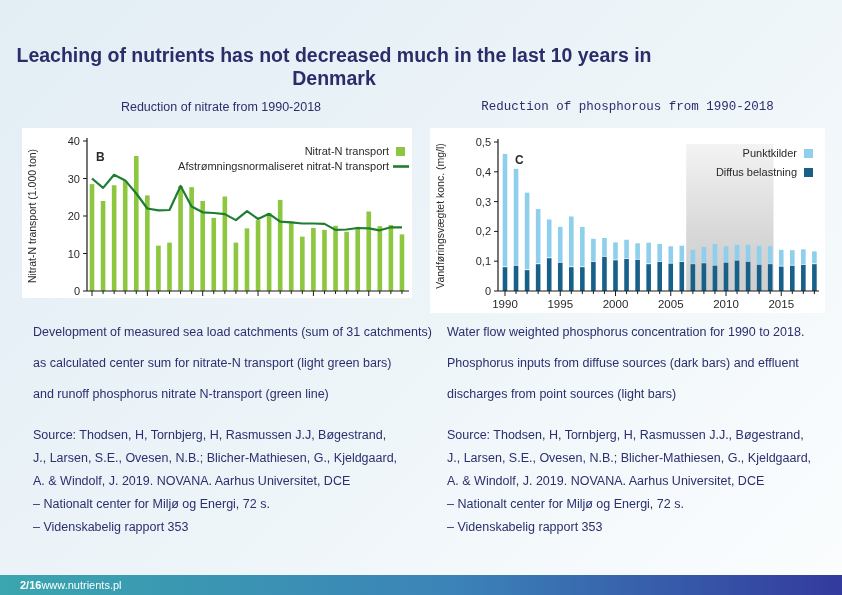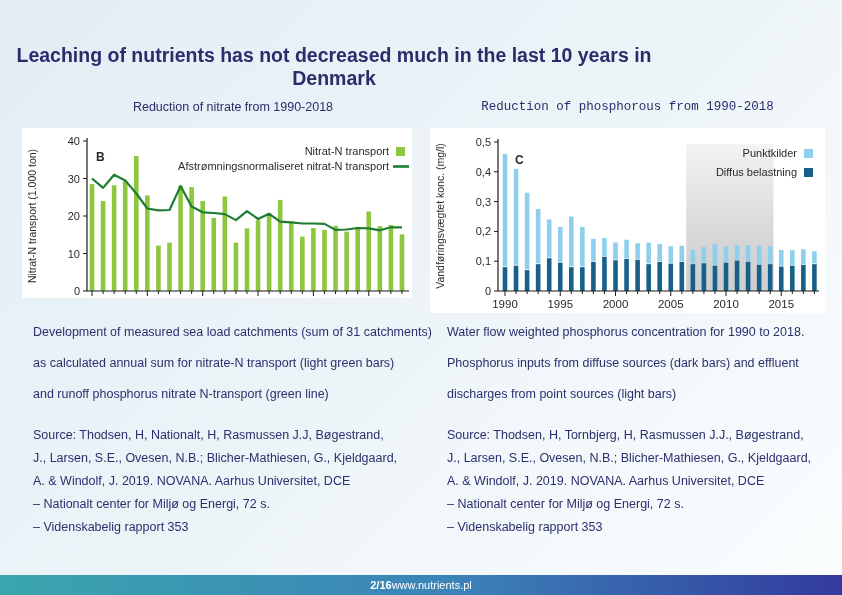--- a/index.html
+++ b/index.html
@@ -4,35 +4,35 @@
 <style>
   html,body{margin:0;padding:0;}
   body{width:842px;height:595px;font-family:"Liberation Sans",sans-serif;}
   .slide{position:relative;width:842px;height:595px;overflow:hidden;
          background:linear-gradient(135deg,#e2edf4 0%,#eef5f9 55%,#fbfdfe 100%);
          color:#2b2f6e;}
   .title{position:absolute;top:44px;left:0;width:668px;text-align:center;
          font-size:19.5px;font-weight:700;color:#2b2d6b;margin:0;}
   .col-heading{position:absolute;top:100px;text-align:center;font-size:12.5px;
          font-weight:500;color:#2b2d6b;margin:0;}
-  .col-heading.left{left:38px;width:390px;}
+  .col-heading.left{left:26px;width:390px;}
   .col-heading.right{left:430px;width:395px;font-family:Liberation Mono, monospace;}
   .chart-panel{position:absolute;background:#ffffff;}
   .chart-panel.left{left:22px;top:128px;width:390px;height:170px;}
   .chart-panel.right{left:430px;top:128px;width:395px;height:185px;}
   .desc{position:absolute;top:317px;width:400px;font-size:12.5px;line-height:31px;margin:0;}
   .desc.left{left:33px;}
   .desc.right{left:447px;}
   .source{position:absolute;top:424px;width:400px;font-size:12.5px;line-height:23px;margin:0;}
   .source.left{left:33px;}
   .source.right{left:447px;}
   .footer{position:absolute;left:0;bottom:0;width:842px;height:20px;box-sizing:border-box;
           background:linear-gradient(90deg,#3aa6ae 0%,#3b82b8 55%,#333a9d 100%);
           color:#ffffff;font-size:11px;display:flex;align-items:center;
-          justify-content:center;padding:0 20px;}
+          justify-content:flex-start;padding:0 20px;}
   .footer .page{font-weight:700;}
   .footer .site{font-weight:400;}
   svg text{font-family:"Liberation Sans",sans-serif;}
 </style>
 </head>
 <body>
 
 <div class="slide">
 
   <h1 class="title">Leaching of nutrients has not decreased much in the last 10 years in Denmark</h1>
@@ -238,32 +238,32 @@
         <text x="14" y="88" font-size="10.5" fill="#2a2a2a" text-anchor="middle" transform="rotate(-90 14 88)">Vandføringsvægtet konc. (mg/l)</text>
         <text x="85" y="36" font-size="12" fill="#2a2a2a" font-weight="bold">C</text>
         <text x="367" y="29" font-size="11" fill="#2a2a2a" text-anchor="end">Punktkilder</text>
         <rect x="374" y="21" width="9" height="9" fill="#8dcfec"></rect>
         <text x="367" y="48" font-size="11" fill="#2a2a2a" text-anchor="end">Diffus belastning</text>
         <rect x="374" y="40" width="9" height="9" fill="#176089"></rect>
       </svg></div>
 
   <p class="desc left">
     <span style="display:block">Development of measured sea load catchments (sum of 31 catchments)</span>
-    <span style="display:block">as calculated annual sum for nitrate-N transport (light green bars)</span>
+    <span style="display:block">as calculated center sum for nitrate-N transport (light green bars)</span>
     <span style="display:block">and runoff phosphorus nitrate N-transport (green line)</span>
   </p>
 
   <p class="desc right">
     <span style="display:block">Water flow weighted phosphorus concentration for 1990 to 2018.</span>
     <span style="display:block">Phosphorus inputs from diffuse sources (dark bars) and effluent</span>
     <span style="display:block">discharges from point sources (light bars)</span>
   </p>
 
   <p class="source left">
-    <span style="display:block">Source: Thodsen, H, Nationalt, H, Rasmussen J.J, Bøgestrand,</span>
+    <span style="display:block">Source: Thodsen, H, Tornbjerg, H, Rasmussen J.J, Bøgestrand,</span>
     <span style="display:block">J., Larsen, S.E., Ovesen, N.B.; Blicher-Mathiesen, G., Kjeldgaard,</span>
     <span style="display:block">A. &amp; Windolf, J. 2019. NOVANA. Aarhus Universitet, DCE</span>
     <span style="display:block">– Nationalt center for Miljø og Energi, 72 s.</span>
     <span style="display:block">– Videnskabelig rapport 353</span>
   </p>
 
   <p class="source right">
     <span style="display:block">Source: Thodsen, H, Tornbjerg, H, Rasmussen J.J., Bøgestrand,</span>
     <span style="display:block">J., Larsen, S.E., Ovesen, N.B.; Blicher-Mathiesen, G., Kjeldgaard,</span>
     <span style="display:block">A. &amp; Windolf, J. 2019. NOVANA. Aarhus Universitet, DCE</span>

